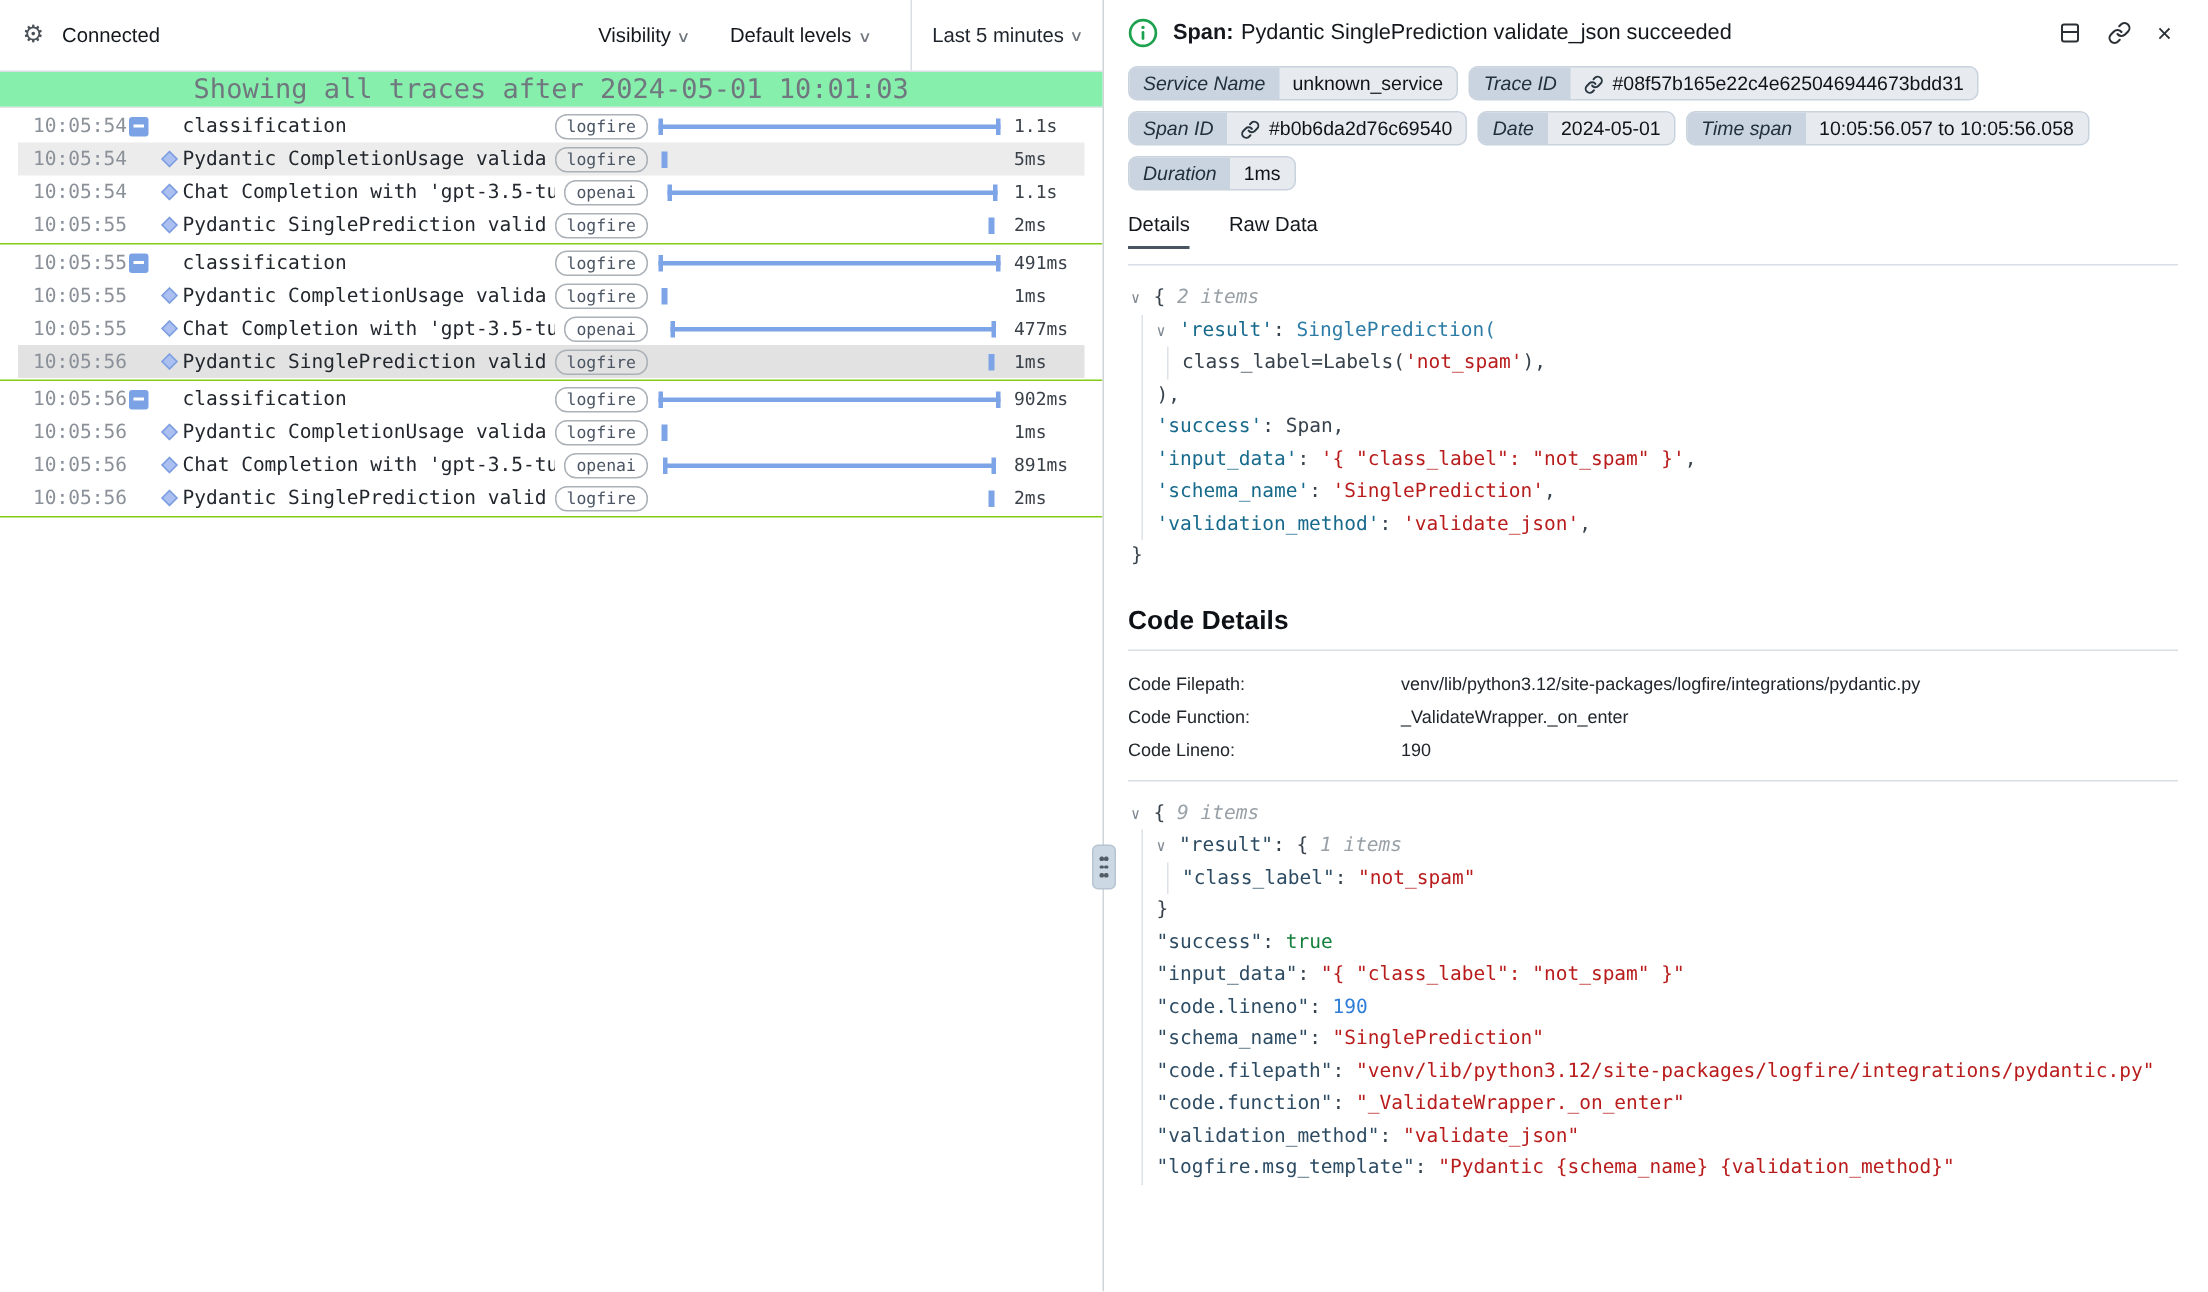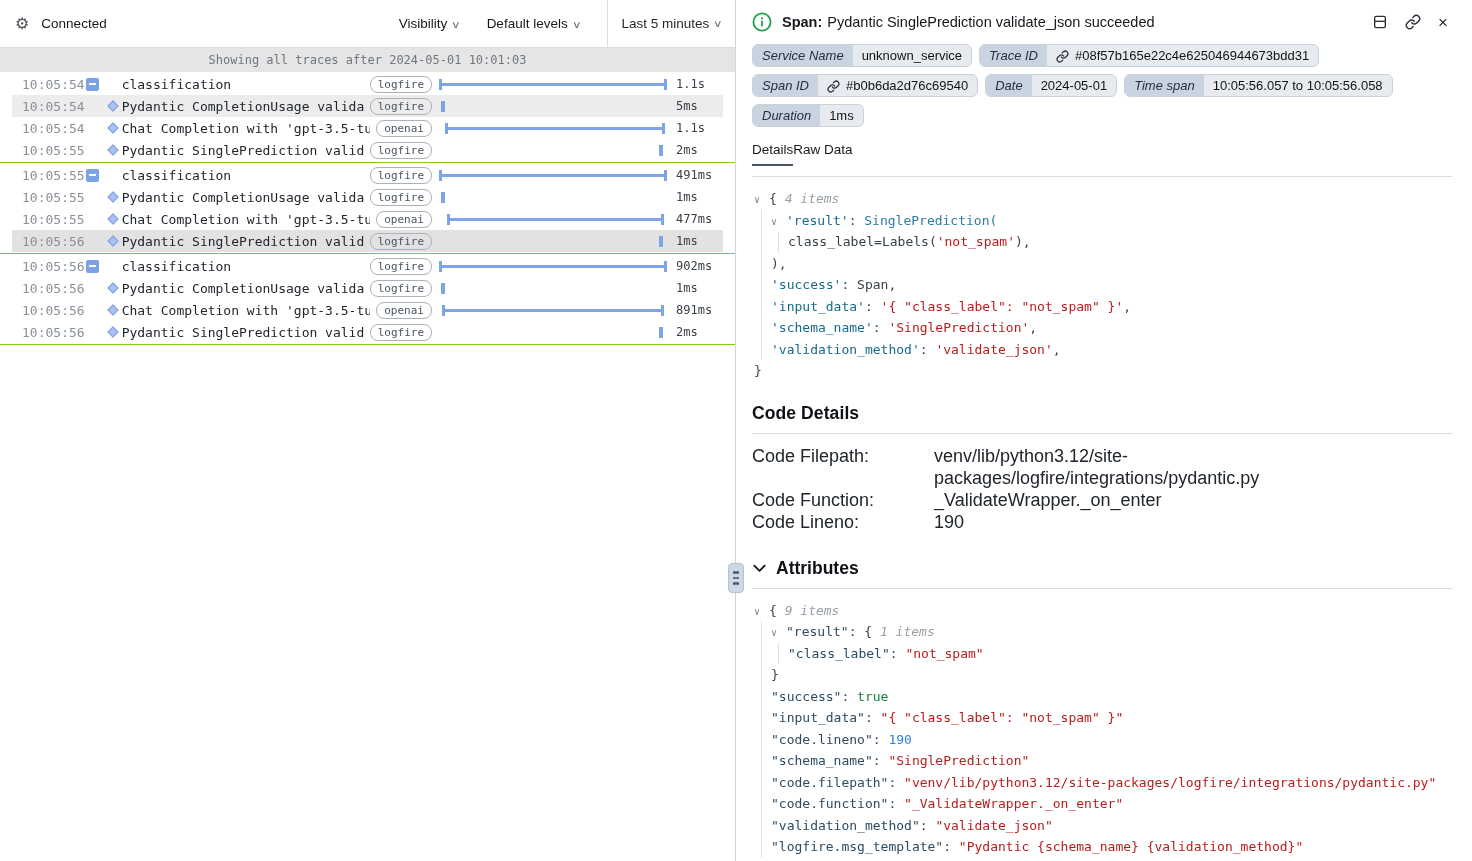--- a/index.html
+++ b/index.html
@@ -9,22 +9,22 @@
 
   
   .left{flex:0 0 736px;width:736px;display:flex;flex-direction:column;border-right:1px solid #cfd4d9;height:100%}
   .toolbar{flex:0 0 48px;height:48px;display:flex;align-items:center;border-bottom:1px solid #dadde1}
   .gear{margin:0 12px 0 15px;font-size:16px;color:#4b5158;cursor:pointer;line-height:1}
   .conn{font-size:13.5px;color:#14181d}
   .spacer{flex:1}
   .dd{font-size:13.5px;color:#14181d;margin-right:27px;cursor:pointer;white-space:nowrap}
   .car{color:#70777e;font-size:10px;margin-left:5px;display:inline-block;transform:scaleX(1.3)}
   .range{height:100%;flex:0 0 128px;border-left:1px solid #dadde1;display:flex;align-items:center;justify-content:center;font-size:13.5px;cursor:pointer}
-  .statusbar{flex:0 0 24px;background:#e5e5e5;border-bottom:1px solid #e3e5e8;display:flex;align-items:center;justify-content:center;
-             font-family:"DejaVu Sans Mono",monospace;font-size:12px;color:#70777f}
+  .statusbar{flex:0 0 24px;background:#86efac;border-bottom:1px solid #e3e5e8;display:flex;align-items:center;justify-content:center;
+             font-family:"DejaVu Sans Mono",monospace;font-size:18px;color:#70777f}
   .tracelist{flex:1;overflow:hidden}
   .trace-group{border-bottom:1px solid #84cc16;padding:1px 12px}
   .trow{display:flex;align-items:center;height:22px;padding:0 6px 0 10px;cursor:pointer;
         font-family:"DejaVu Sans Mono",monospace;font-size:13px}
   .trow.hl1{background:#ececec}
   .trow.hl2{background:#e2e2e2}
   .t-time{flex:0 0 62px;color:#8a9199}
   .t-iconwrap{flex:0 0 37px;display:flex;align-items:center;height:100%}
   .minus{width:13px;height:13px;background:#7ca2e6;border-radius:2px;margin-left:1px;position:relative}
   .minus::after{content:"";position:absolute;left:3px;right:3px;top:5.5px;height:2px;background:#fff}
@@ -51,40 +51,40 @@
   .info-ic{flex:0 0 20px;height:20px}
   .rp-title{margin-left:10px;font-size:14.5px;color:#14181d;white-space:nowrap}
   .rp-title b{margin-right:5px}
   .rp-icons{margin-left:auto;display:flex;gap:17px;align-items:center;color:#222}
   .hicon{cursor:pointer;display:flex;align-items:center;color:#2a3036}
   .close-x{font-size:17px;line-height:1;color:#2a3036}
   .pills{padding:4px 16px 2px;display:flex;flex-wrap:wrap;gap:7px;max-width:726px}
   .pill{display:flex;border-radius:6px;overflow:hidden;font-size:13px;border:1px solid #c9d3de;background:#e7ebf0;white-space:nowrap}
   .pill-l{font-style:italic;background:#c9d4e0;padding:3px 9px;color:#22303e}
   .pill-v{padding:3px 9px;display:flex;align-items:flex-end;gap:6px;color:#101418}
-  .tabs{display:flex;padding:13px 16px 0;border-bottom:1px solid transparent}
+  .tabs{display:flex;gap:26px;padding:13px 16px 0;border-bottom:1px solid transparent}
   .tab{font-size:13.5px;padding-bottom:7px;cursor:pointer;color:#14181d}
   .tab.active{border-bottom:2px solid #4a5562}
   .rp-body{flex:1;overflow:hidden;padding:0 20px 10px 16px}
   .sec{font-size:17.5px;margin:21px 0 0;font-weight:bold;color:#0d1116;letter-spacing:.1px}
   .hr{border-top:1px solid #d8dee5;margin:9px 0 11px}
   .codeblock{font-family:"DejaVu Sans Mono",monospace;font-size:13px;line-height:21.5px;color:#37424c;padding-left:2px}
   .cl{white-space:pre;height:21.5px}
   .guide{display:inline-block;width:10px;margin-left:7px;border-left:1px solid #dce2e8;height:21.5px;vertical-align:top}
   .chv{color:#7d8791;font-size:10px;display:inline-block;width:15px;cursor:pointer;vertical-align:baseline}
   .key{color:#176a8c}
   .jkey{color:#2d4c63}
   .typ{color:#2d7ca6}
   .str{color:#b91c1c}
   .num{color:#2f7ed8}
   .boo{color:#15803d}
   .itm{color:#99a1a8;font-style:italic}
   .pln{color:#37424c}
   .cd-table{margin-top:2px}
-  .cd-row{display:flex;font-size:18px;line-height:22px;color:#20262c}
+  .cd-row{display:flex;font-size:12px;line-height:22px;color:#20262c}
   .cd-label{flex:0 0 182px}
   .attr-head{display:flex;align-items:center;gap:9px;font-size:17.5px;font-weight:bold;color:#0d1116;margin:25px 0 0;cursor:pointer}
 </style>
 </head>
 <body>
 
 <div class="left">
   <div class="toolbar">
     <span class="gear">⚙</span>
     <span class="conn">Connected</span>
@@ -341,21 +341,21 @@
     </div>
 
   <div class="tabs">
     <span class="tab active">Details</span>
     <span class="tab">Raw Data</span>
   </div>
 
   <div class="rp-body">
     <div class="hr"></div>
     <div class="codeblock" id="args-code">
-        <div class="cl"><span class="chv">∨</span><span class="pln">{ </span><span class="itm">4 items</span></div>
+        <div class="cl"><span class="chv">∨</span><span class="pln">{ </span><span class="itm">2 items</span></div>
         <div class="cl"><span class="guide"></span><span class="chv">∨</span><span class="key">'result'</span><span class="pln">: </span><span class="typ">SinglePrediction(</span></div>
         <div class="cl"><span class="guide"></span><span class="guide"></span><span class="pln">class_label=Labels(</span><span class="str">'not_spam'</span><span class="pln">),</span></div>
         <div class="cl"><span class="guide"></span><span class="pln">),</span></div>
         <div class="cl"><span class="guide"></span><span class="key">'success'</span><span class="pln">: Span,</span></div>
         <div class="cl"><span class="guide"></span><span class="key">'input_data'</span><span class="pln">: </span><span class="str">'{ "class_label": "not_spam" }'</span><span class="pln">,</span></div>
         <div class="cl"><span class="guide"></span><span class="key">'schema_name'</span><span class="pln">: </span><span class="str">'SinglePrediction'</span><span class="pln">,</span></div>
         <div class="cl"><span class="guide"></span><span class="key">'validation_method'</span><span class="pln">: </span><span class="str">'validate_json'</span><span class="pln">,</span></div>
         <div class="cl"><span class="pln">}</span></div>
       </div>
 
@@ -369,26 +369,20 @@
         <div class="cd-row">
           <span class="cd-label">Code Function:</span>
           <span class="cd-value">_ValidateWrapper._on_enter</span>
         </div>
         <div class="cd-row">
           <span class="cd-label">Code Lineno:</span>
           <span class="cd-value">190</span>
         </div>
       </div>
 
-    <div class="attr-head">
-      <svg width="15" height="15" viewBox="0 0 16 16" fill="none" stroke="#14181d" stroke-width="2" stroke-linecap="round" stroke-linejoin="round">
-          <path d="M2.5 5 8 10.5 13.5 5"></path>
-        </svg>
-      <span>Attributes</span>
-    </div>
     <div class="hr"></div>
     <div class="codeblock" id="attr-code">
         <div class="cl"><span class="chv">∨</span><span class="pln">{ </span><span class="itm">9 items</span></div>
         <div class="cl"><span class="guide"></span><span class="chv">∨</span><span class="jkey">"result"</span><span class="pln">: { </span><span class="itm">1 items</span></div>
         <div class="cl"><span class="guide"></span><span class="guide"></span><span class="jkey">"class_label"</span><span class="pln">: </span><span class="str">"not_spam"</span></div>
         <div class="cl"><span class="guide"></span><span class="pln">}</span></div>
         <div class="cl"><span class="guide"></span><span class="jkey">"success"</span><span class="pln">: </span><span class="boo">true</span></div>
         <div class="cl"><span class="guide"></span><span class="jkey">"input_data"</span><span class="pln">: </span><span class="str">"{ "class_label": "not_spam" }"</span></div>
         <div class="cl"><span class="guide"></span><span class="jkey">"code.lineno"</span><span class="pln">: </span><span class="num">190</span></div>
         <div class="cl"><span class="guide"></span><span class="jkey">"schema_name"</span><span class="pln">: </span><span class="str">"SinglePrediction"</span></div>

